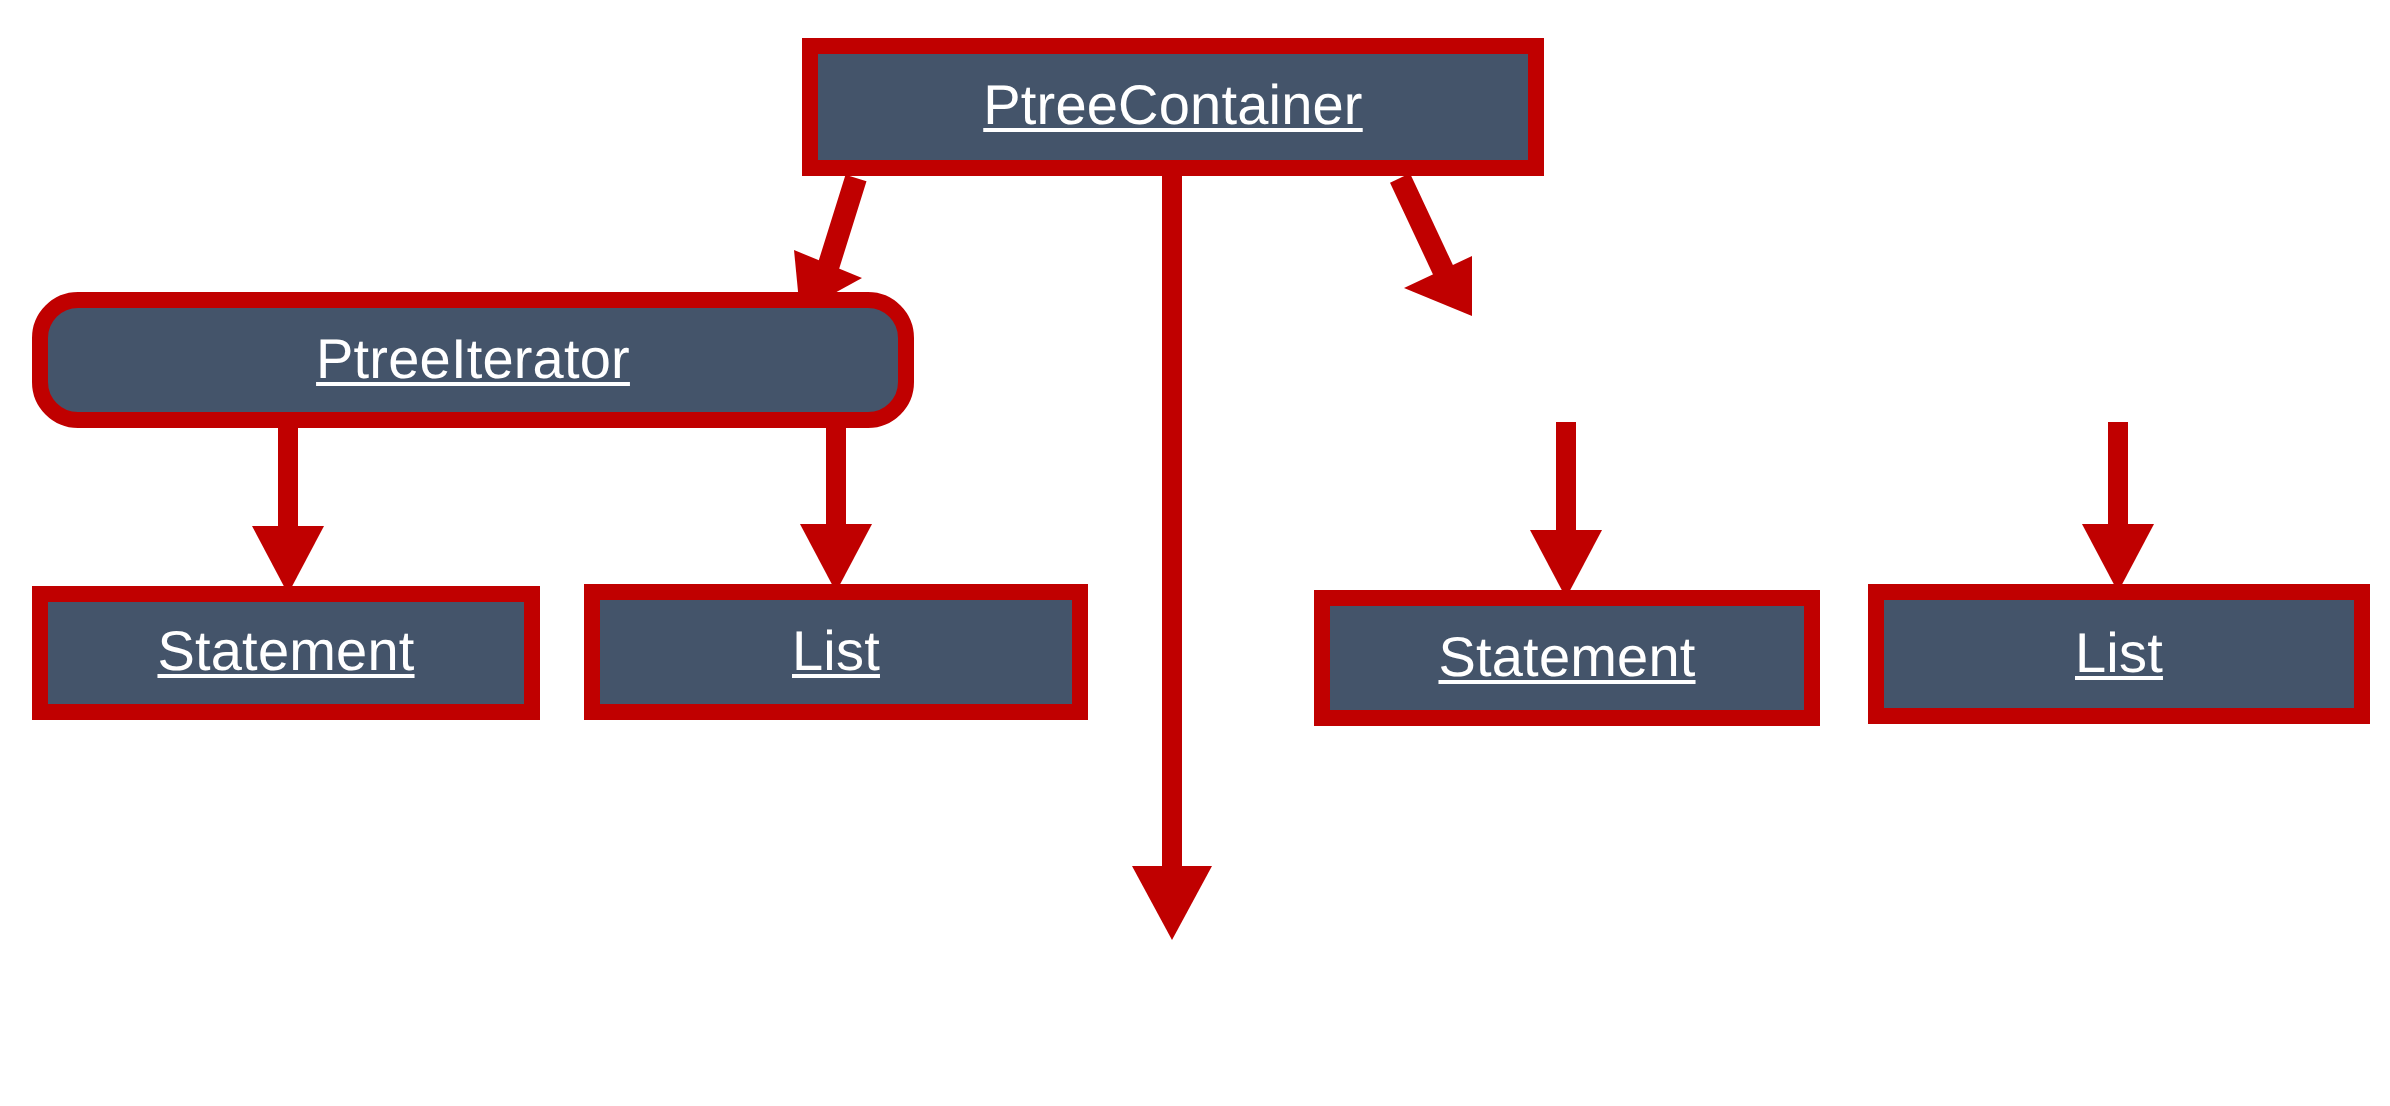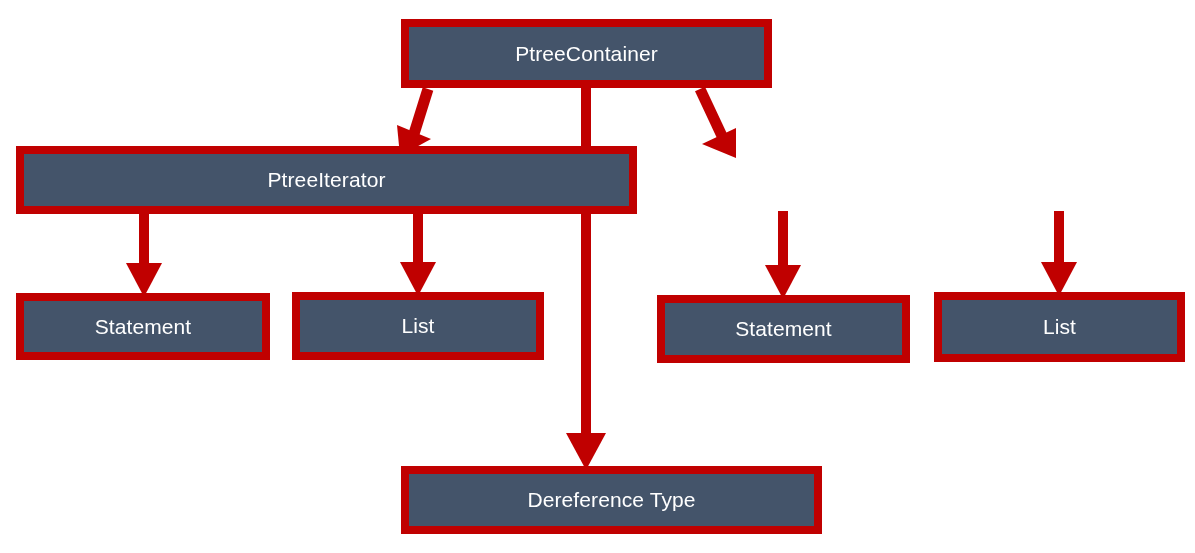--- a/index.html
+++ b/index.html
@@ -44,27 +44,28 @@
     border-style: solid;
     border-width: 8px;
     border-color: #C00000;
     display: flex;
     align-items: center;
     justify-content: center;
   }
   .node-label {
     color: #FFFFFF;
     font-family: "Liberation Sans", sans-serif;
-    font-size: 21px;
+    font-size: 28px;
     font-weight: 400;
     line-height: 1.1;
     letter-spacing: 0.1px;
     text-align: center;
     white-space: nowrap;
     user-select: none;
+    text-decoration: underline;
   }
 </style>
 </head>
 <body>
 
 <div id="diagram-root">
 
   <svg id="connector-layer" viewBox="0 0 1195 553" width="1195" height="553" aria-hidden="true">
 
     <g>
@@ -102,39 +103,36 @@
       <polygon points="1059,296 1041,262 1077,262" fill="#C00000"></polygon>
     </g>
   </svg>
 
   <div id="node-layer">
 
     <div class="node" style="left:401px; top:19px; width:371px; height:69px;">
       <span class="node-label">PtreeContainer</span>
     </div>
 
-    <div class="node" style="left:16px; top:146px; width:621px; height:68px;">
+    <div class="node" style="left:16px; top:146px; width:441px; height:68px;border-radius:23px;">
       <span class="node-label">PtreeIterator</span>
     </div>
 
 
     <div class="node" style="left:16px; top:293px; width:254px; height:67px;">
       <span class="node-label">Statement</span>
     </div>
 
     <div class="node" style="left:292px; top:292px; width:252px; height:68px;">
       <span class="node-label">List</span>
     </div>
 
     <div class="node" style="left:657px; top:295px; width:253px; height:68px;">
       <span class="node-label">Statement</span>
     </div>
 
     <div class="node" style="left:934px; top:292px; width:251px; height:70px;">
       <span class="node-label">List</span>
     </div>
 
-    <div class="node" style="left:401px; top:466px; width:421px; height:68px;">
-      <span class="node-label">Dereference Type</span>
-    </div>
 
   </div>
 </div>
 
 </body></html>

